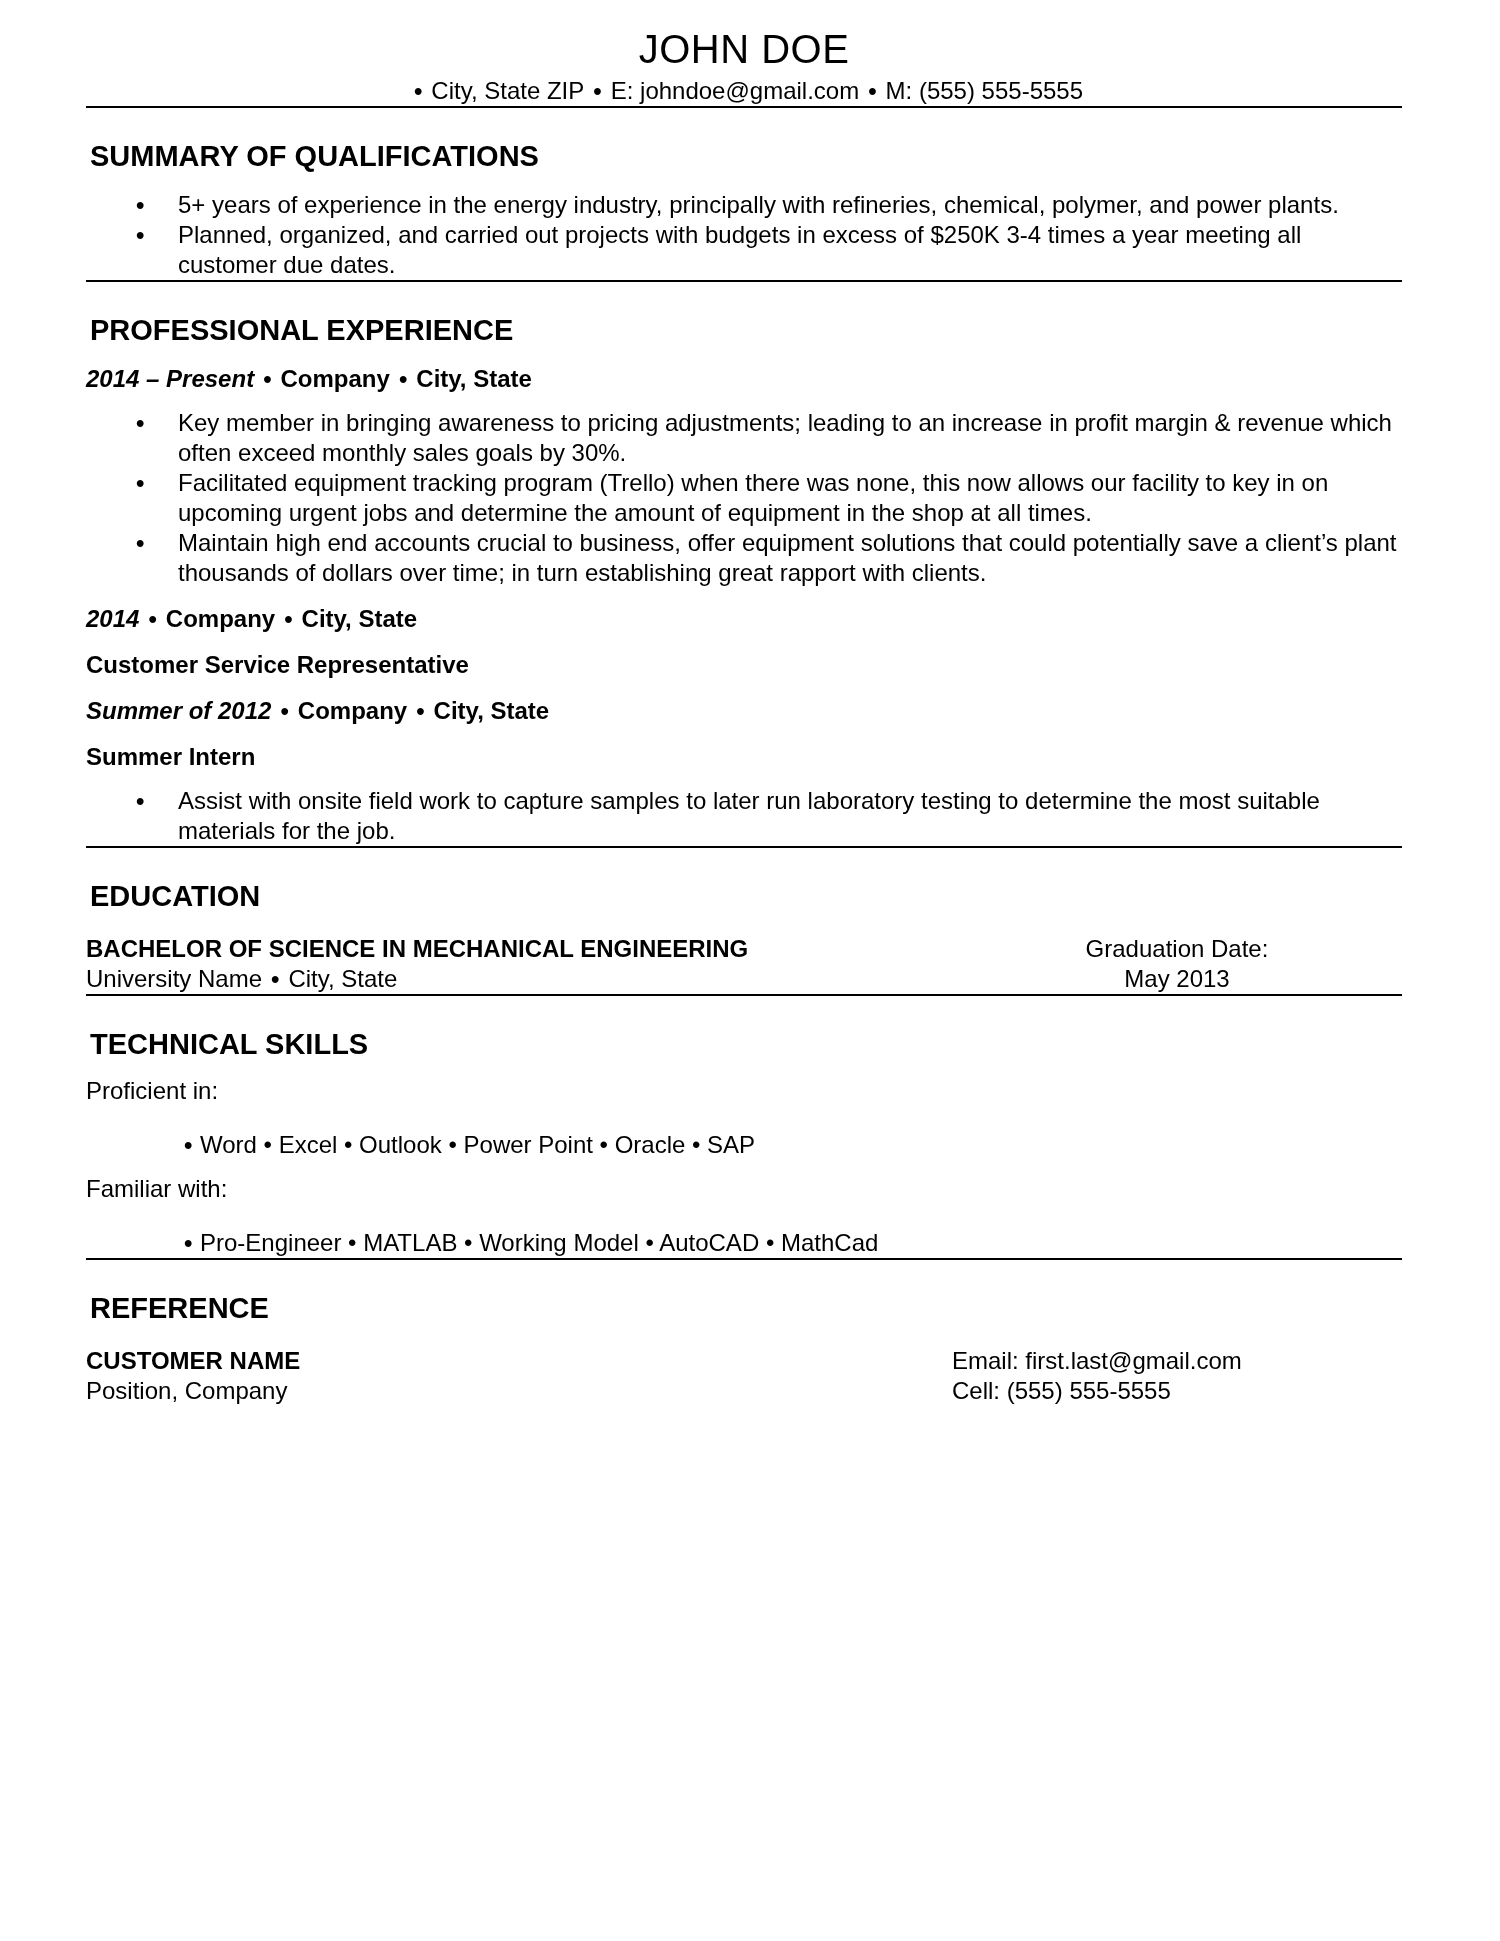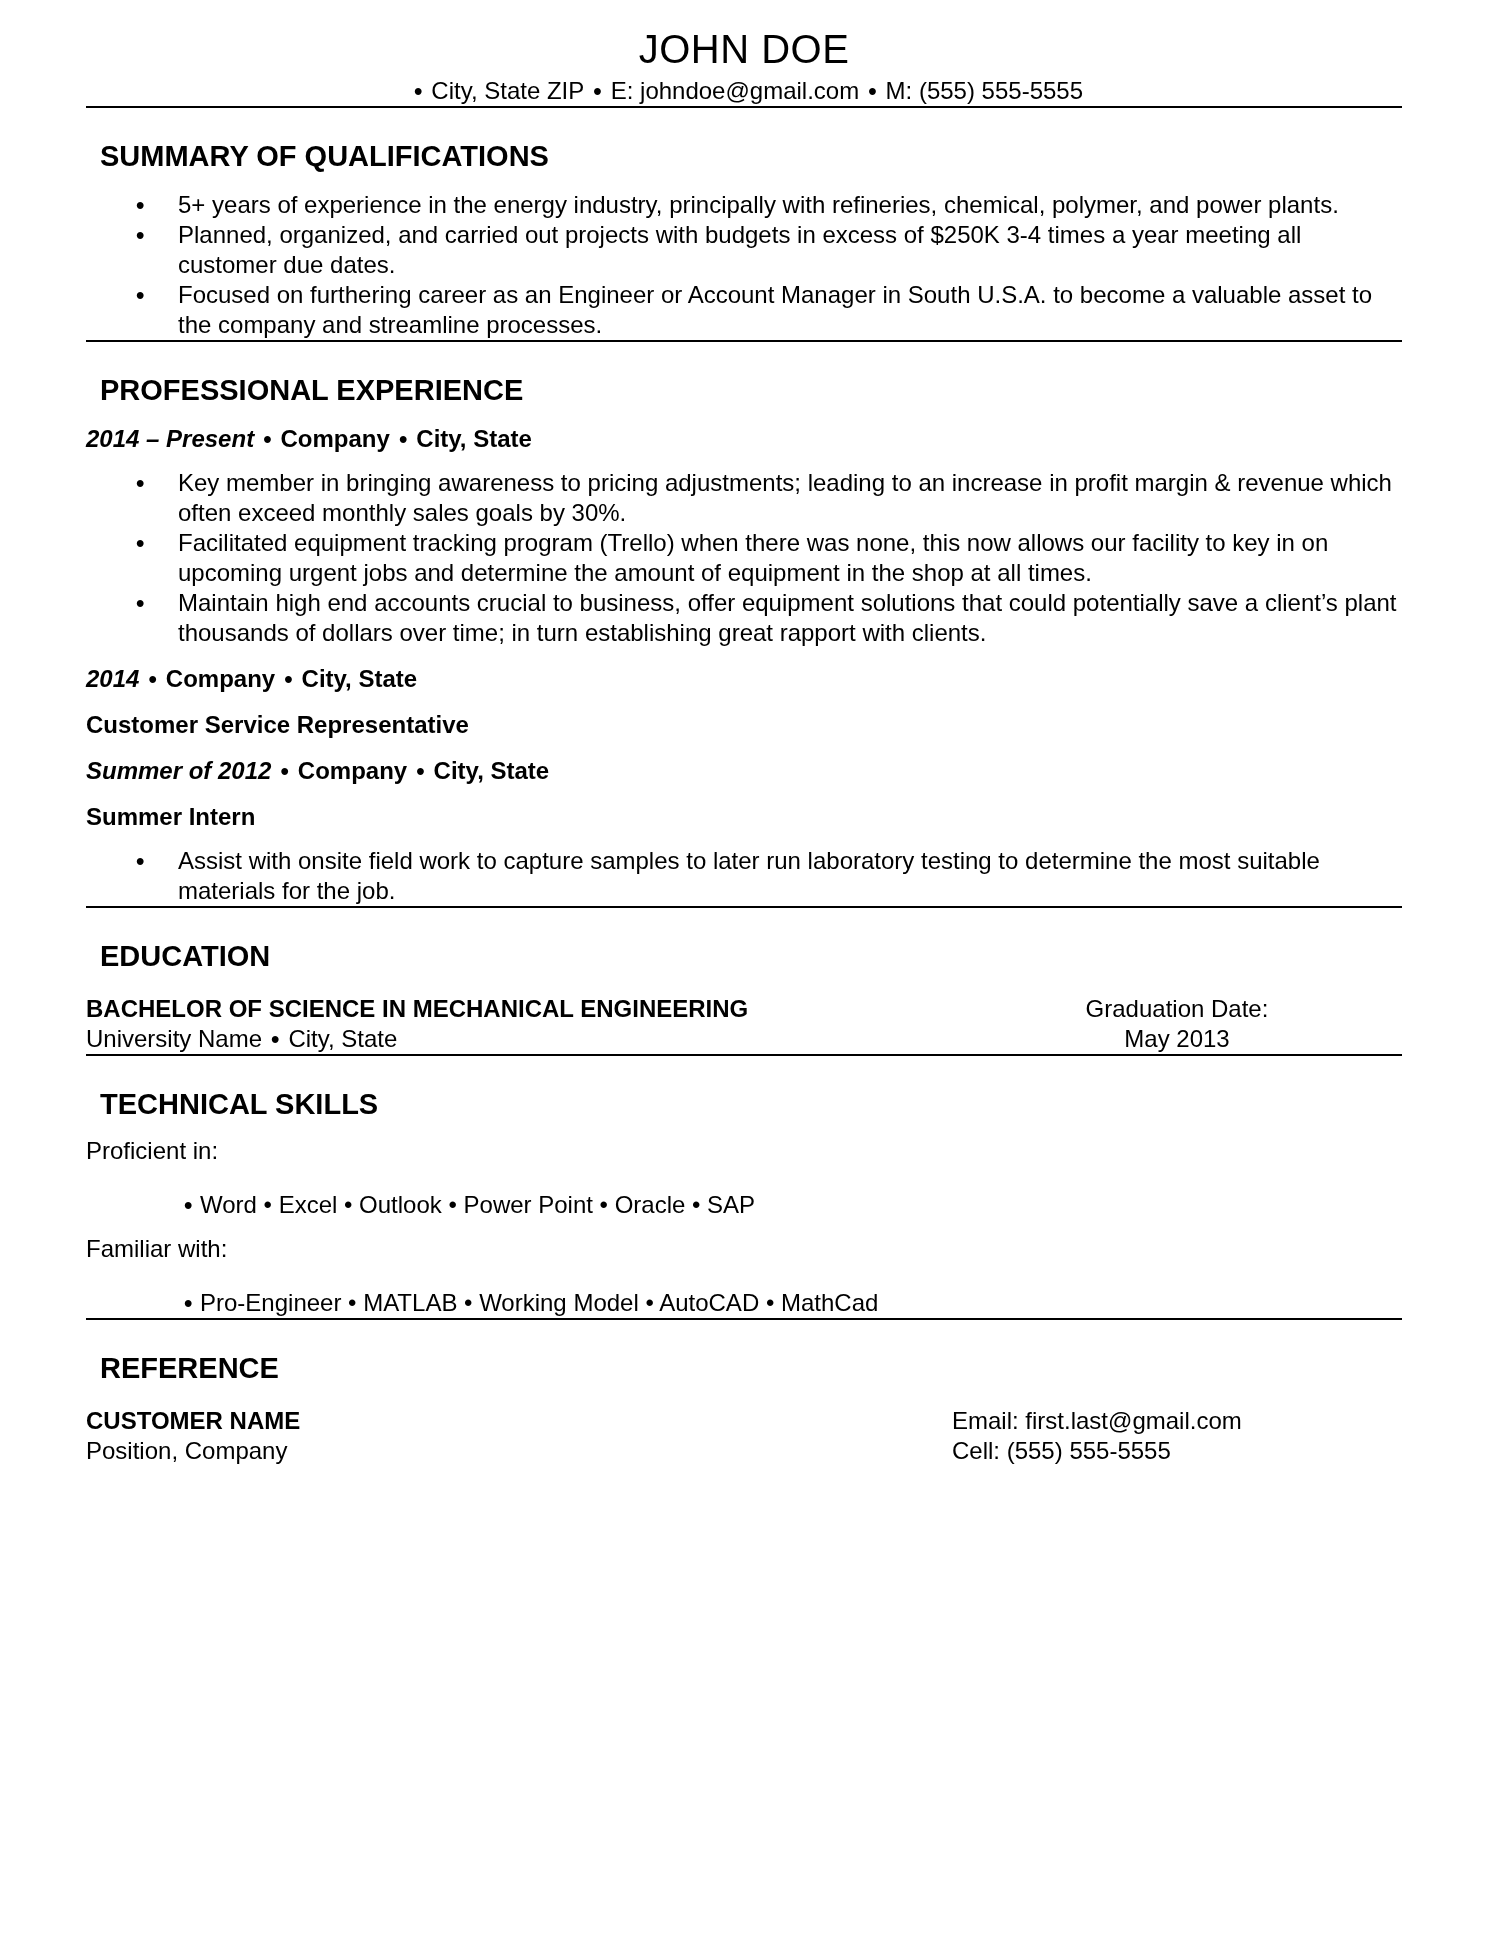--- a/index.html
+++ b/index.html
@@ -35,21 +35,21 @@
     border: none;
     border-top: 2px solid #000;
     margin: 0;
   }
   .r1 { margin-top: 28px; }
   .r2 { margin-top: 26px; }
   .r3 { margin-top: 32px; }
   .r4 { margin-top: 24px; }
   .r5 { margin-top: 42px; }
   h2 {
-    margin: 30px 0 0 14px;
+    margin: 30px 0 0 4px;
     font-size: 29px;
     line-height: 36px;
     font-weight: 700;
   }
   .blist { list-style: none; margin: 16px 0 0 0; padding: 0; }
   .blist li { position: relative; padding-left: 92px; }
   .blist li::before { content: "\2022"; position: absolute; left: 50px; font-weight: 700; }
   .blist2 { margin-top: 24px; }
   .blist2 li { padding-left: 114px; }
   .blist2 li::before { left: 98px; }
@@ -76,21 +76,20 @@
     </div>
   </header>
 
   <hr class="rule r1">
 
   <section class="summary">
     <h2>SUMMARY OF QUALIFICATIONS</h2>
     <ul class="blist">
       <li>5+ years of experience in the energy industry, principally with refineries, chemical, polymer, and power plants.</li>
       <li>Planned, organized, and carried out projects with budgets in excess of $250K 3-4 times a year meeting all customer due dates.</li>
-      <li>Focused on furthering career as an Engineer or Account Manager in South U.S.A. to become a valuable asset to the company and streamline processes.</li>
     </ul>
   </section>
 
   <hr class="rule r2">
 
   <section class="experience">
     <h2>PROFESSIONAL EXPERIENCE</h2>
 
     <article class="job">
       <div class="jobline">

